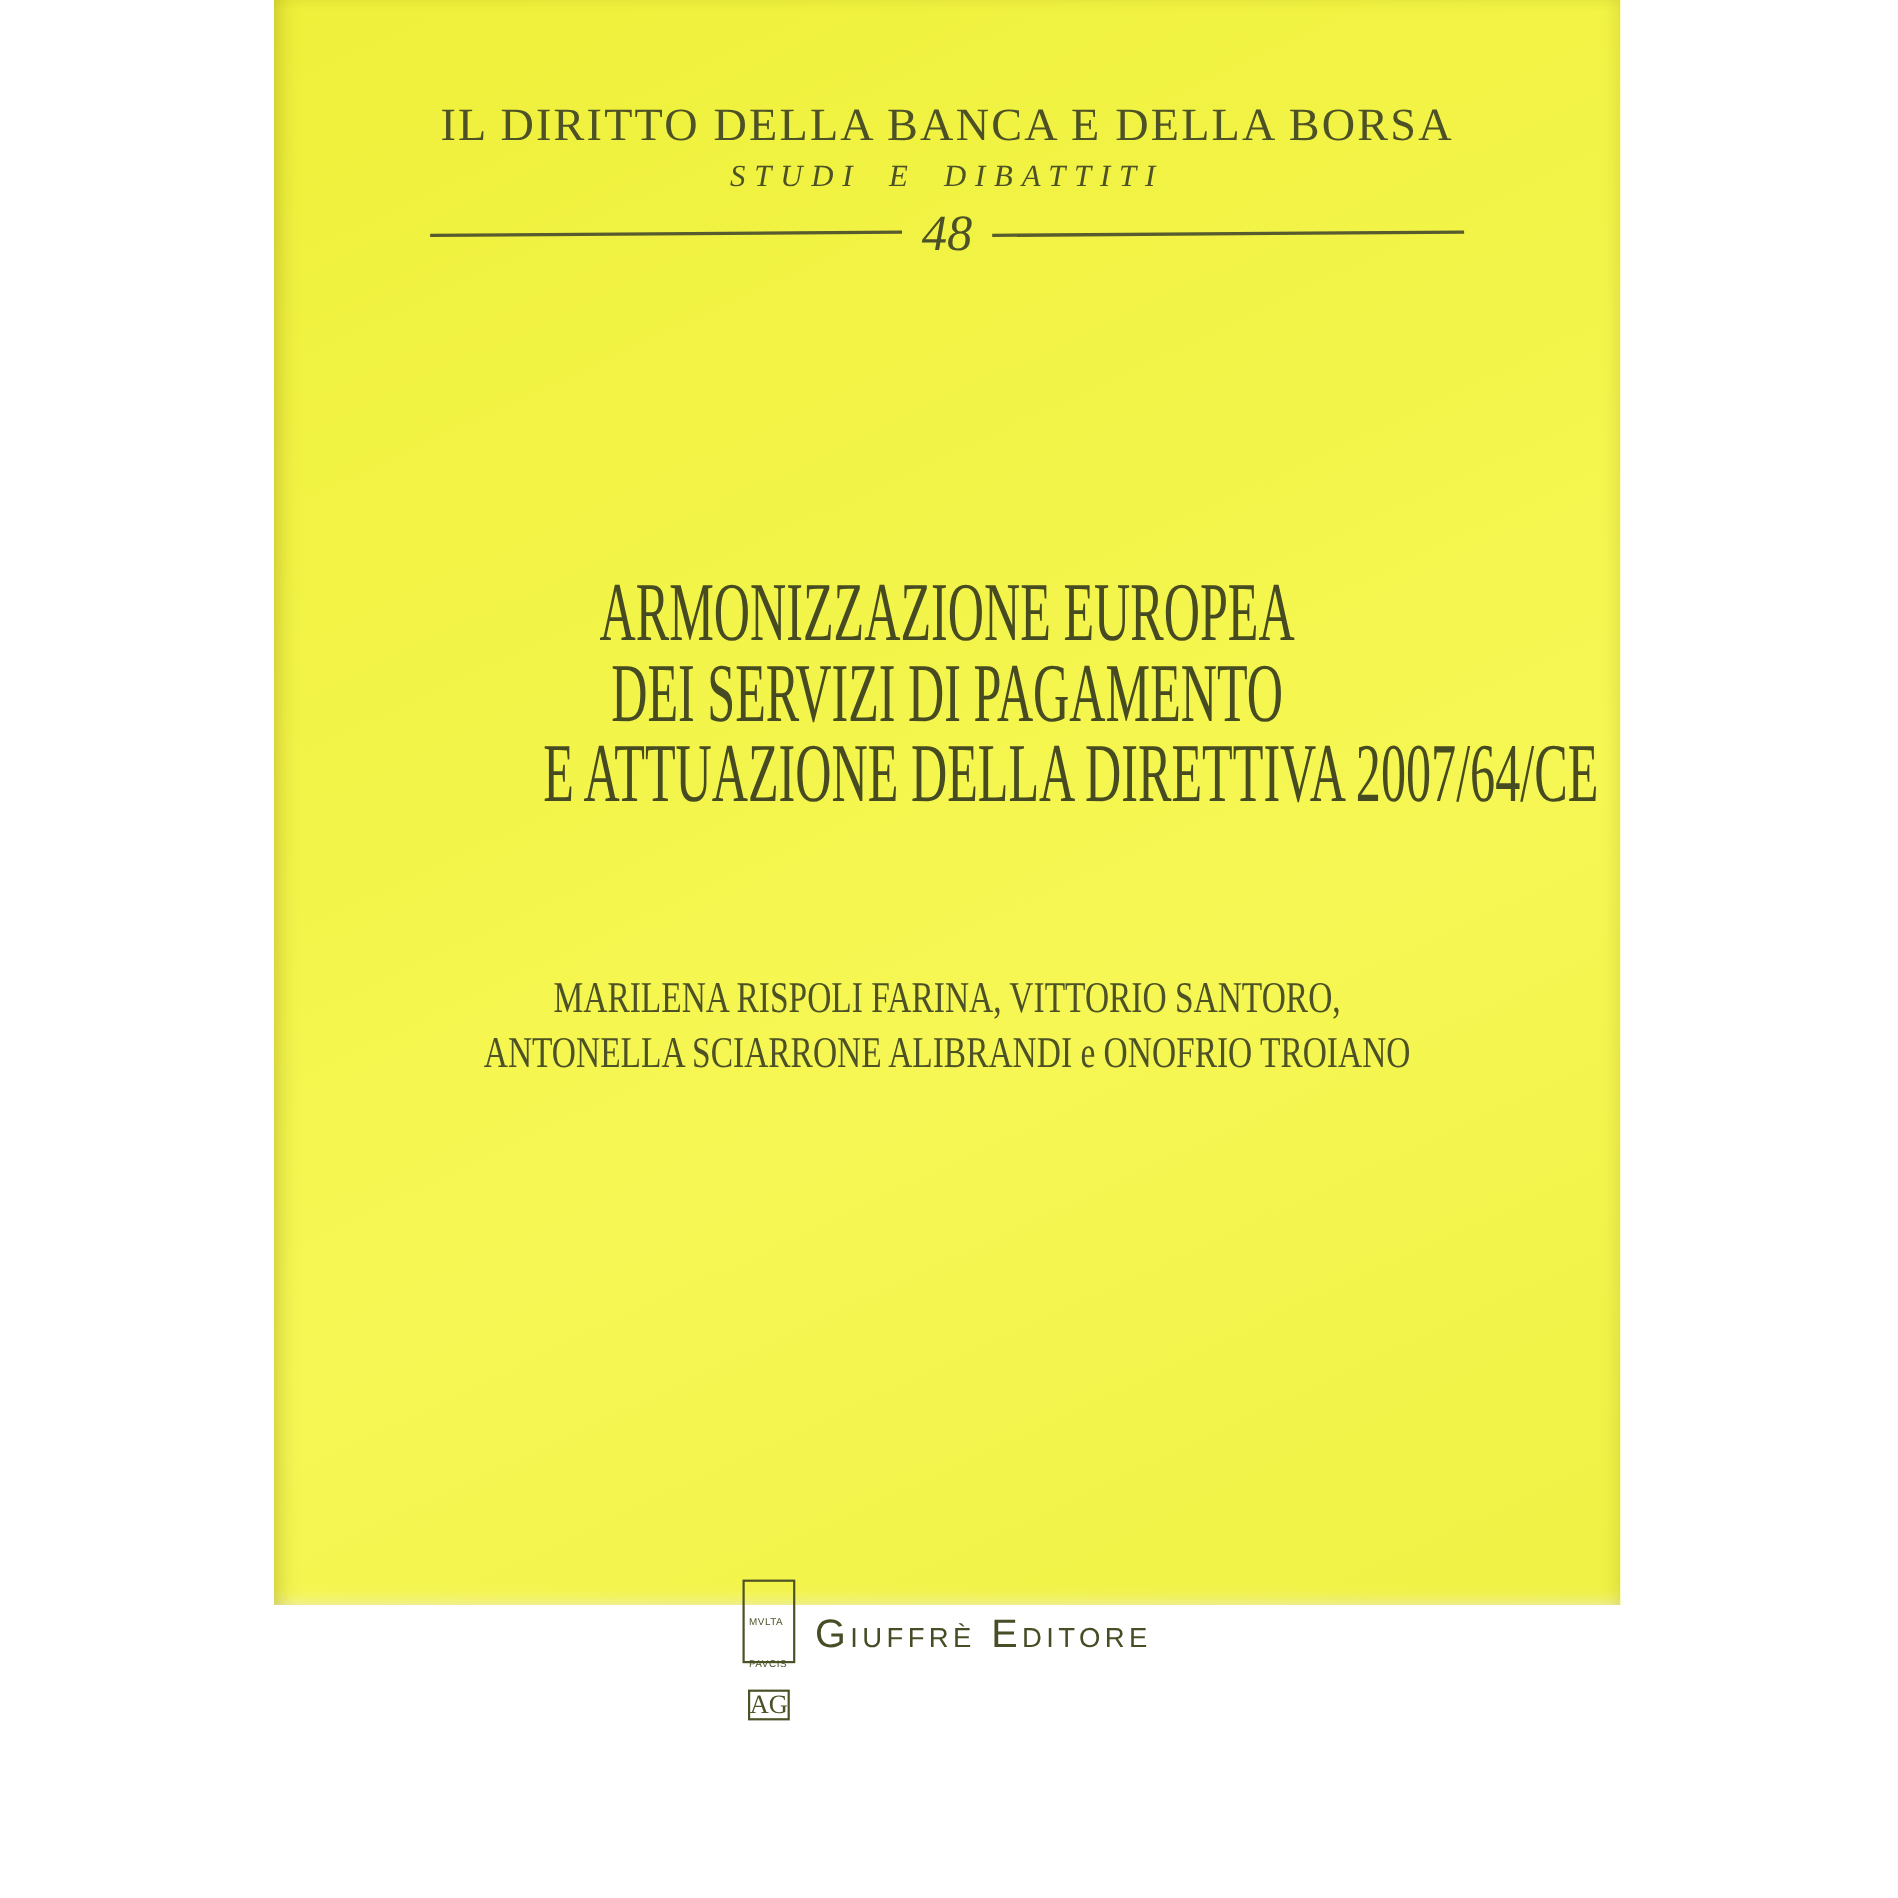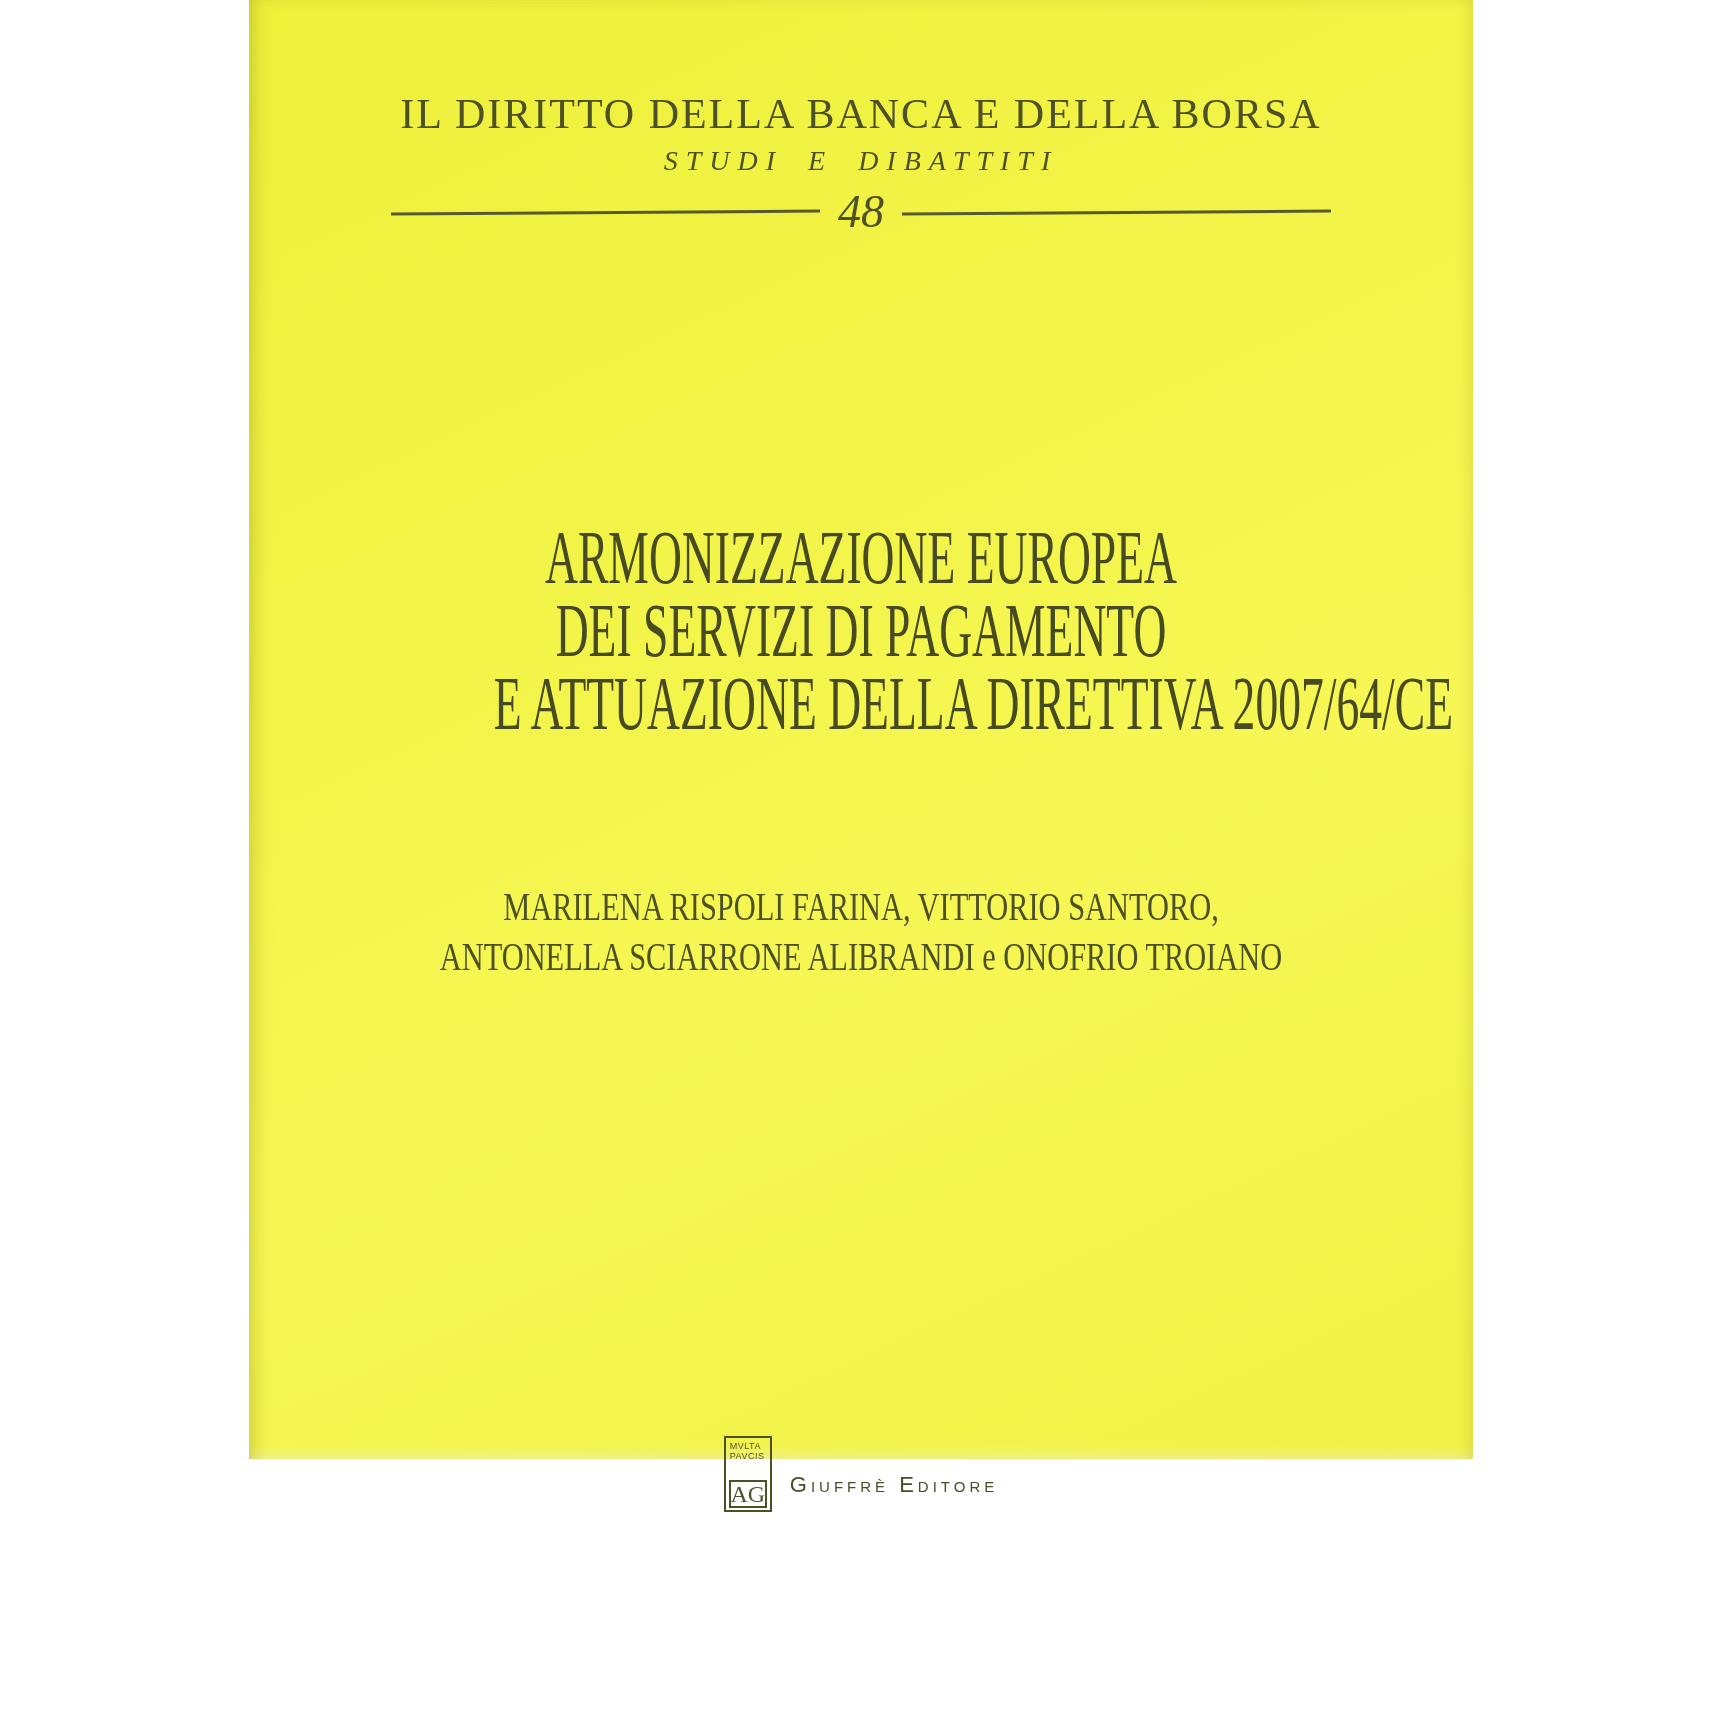--- a/index.html
+++ b/index.html
@@ -85,35 +85,35 @@
     width:48px; height:76px;
     border:2px solid var(--ink);
     padding:3px 3px 3px 3px;
     display:flex; flex-direction:column;
     background:transparent;
   }
   .logo-motto{
     font-family:"Liberation Sans", sans-serif;
     font-size:9px; line-height:10px;
     letter-spacing:0.5px;
-    text-align:left; padding-left:1px;
+    text-align:left; padding-left:1px;margin-top:28px;
   }
   .logo-initials-box{
     margin-top:19px;
     flex:1;
     border:2px solid var(--ink);
     display:flex; align-items:center; justify-content:center;
     font-size:24px; line-height:24px;
     letter-spacing:0;
     text-align:right;
   }
   .publisher-name{
     font-family:"Liberation Sans", sans-serif;
     font-variant:small-caps;
-    font-size:22px; line-height:36px;
+    font-size:36px; line-height:36px;
     letter-spacing:4px;
     color:#464e26;
     padding-top:22px; 
   }
 </style>
 </head>
 <body>
 
 <div class="cover">
 

